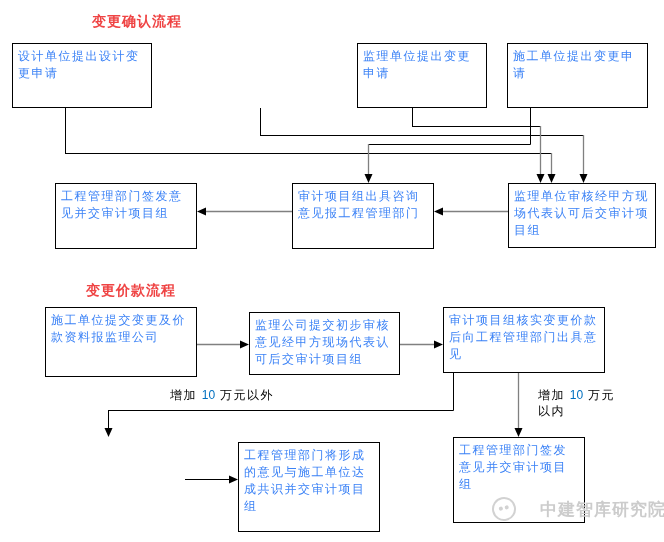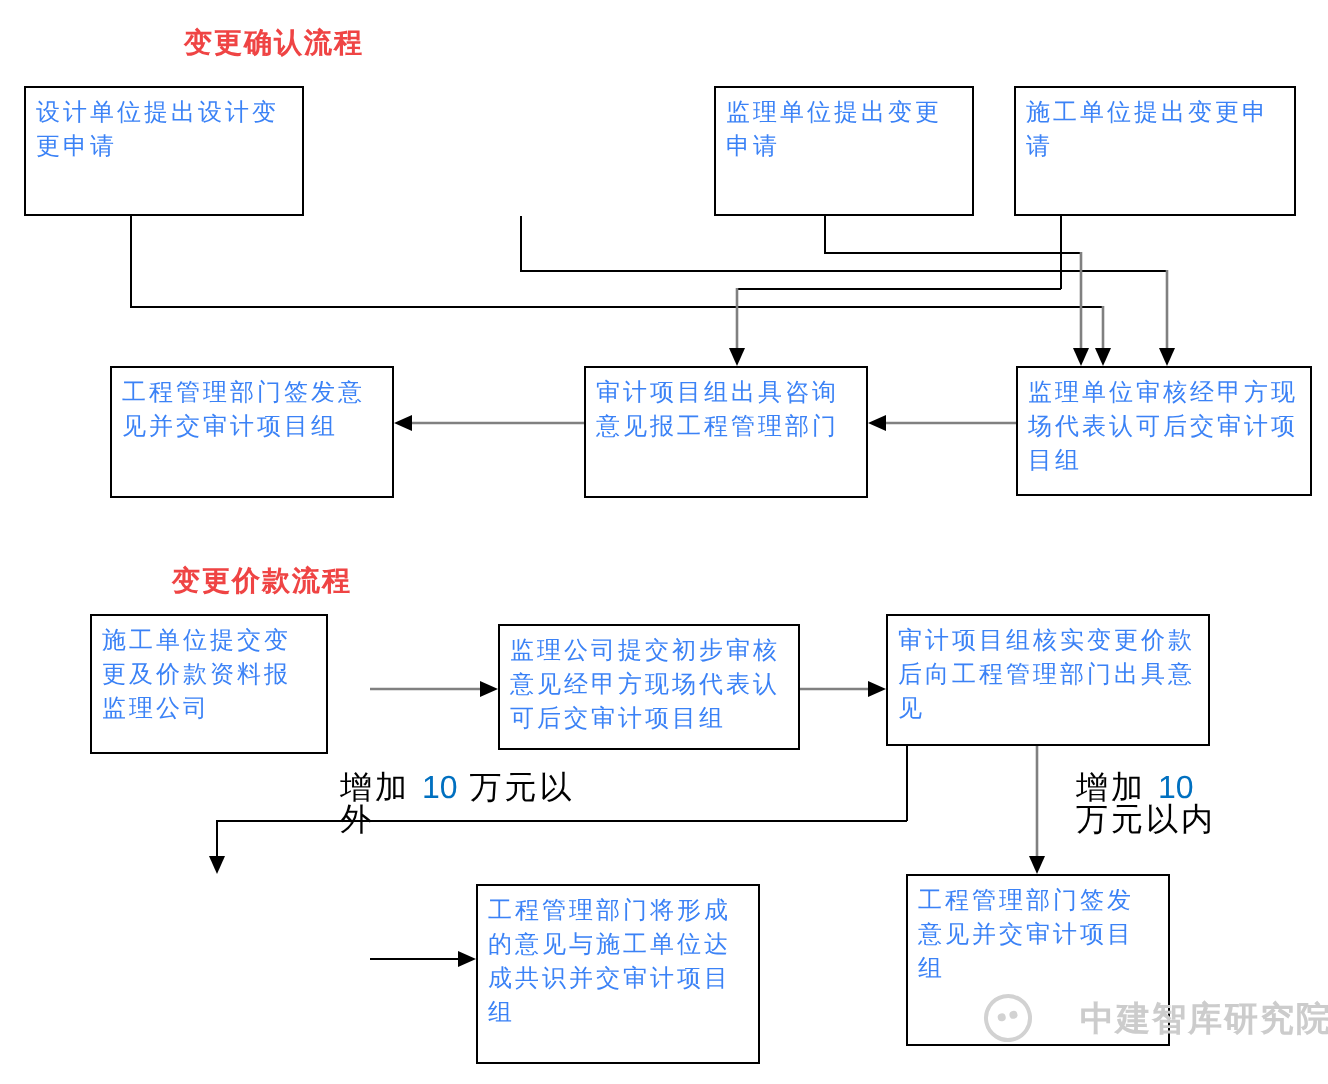--- a/index.html
+++ b/index.html
@@ -22,21 +22,21 @@
   .title{
     position:absolute;
     font-size:14px;
     font-weight:bold;
     letter-spacing:1px;
     color:#ef4444;
     white-space:nowrap;
   }
   .flabel{
     position:absolute;
-    font-size:16px;
+    font-size:12px;
     line-height:16px;
     letter-spacing:1.5px;
     color:#000;
     word-break:break-all;
   }
   .flabel .amt{color:#0070C0;letter-spacing:0;}
   .watermark{
     position:absolute;
     left:492px;top:497px;
     display:flex;align-items:center;gap:24px;
@@ -114,21 +114,21 @@
   <div class="box" style="left:12px;top:43px;width:140px;height:65px;">设计单位提出设计变更申请</div>
   <div class="box" style="left:357px;top:43px;width:130px;height:65px;">监理单位提出变更申请</div>
   <div class="box" style="left:507px;top:43px;width:141px;height:65px;">施工单位提出变更申请</div>
 
   <div class="box" style="left:55px;top:183px;width:142px;height:66px;">工程管理部门签发意见并交审计项目组</div>
   <div class="box" style="left:292px;top:183px;width:142px;height:66px;">审计项目组出具咨询意见报工程管理部门</div>
   <div class="box" style="left:508px;top:183px;width:148px;height:65px;">监理单位审核经甲方现场代表认可后交审计项目组</div>
 
   <div class="title" style="left:86px;top:282px;">变更价款流程</div>
 
-  <div class="box" style="left:45px;top:307px;width:119px;height:70px;">施工单位提交变更及价款资料报监理公司</div>
+  <div class="box" style="left:45px;top:307px;width:152px;height:70px;">施工单位提交变更及价款资料报监理公司</div>
   <div class="box" style="left:249px;top:312px;width:151px;height:63px;">监理公司提交初步审核意见经甲方现场代表认可后交审计项目组</div>
   <div class="box" style="left:443px;top:307px;width:162px;height:66px;">审计项目组核实变更价款后向工程管理部门出具意见</div>
 
   <div class="flabel" style="left:170px;top:387px;width:120px;"><span>增加 </span><span class="amt">10</span><span> 万元以外</span></div>
 
   <div class="flabel" style="left:538px;top:387px;width:82px;"><span>增加 </span><span class="amt">10</span><span> 万元以内</span></div>
 
   <div class="box" style="left:238px;top:442px;width:142px;height:90px;">工程管理部门将形成的意见与施工单位达成共识并交审计项目组</div>
   <div class="box" style="left:453px;top:437px;width:132px;height:86px;">工程管理部门签发意见并交审计项目组</div>
 

